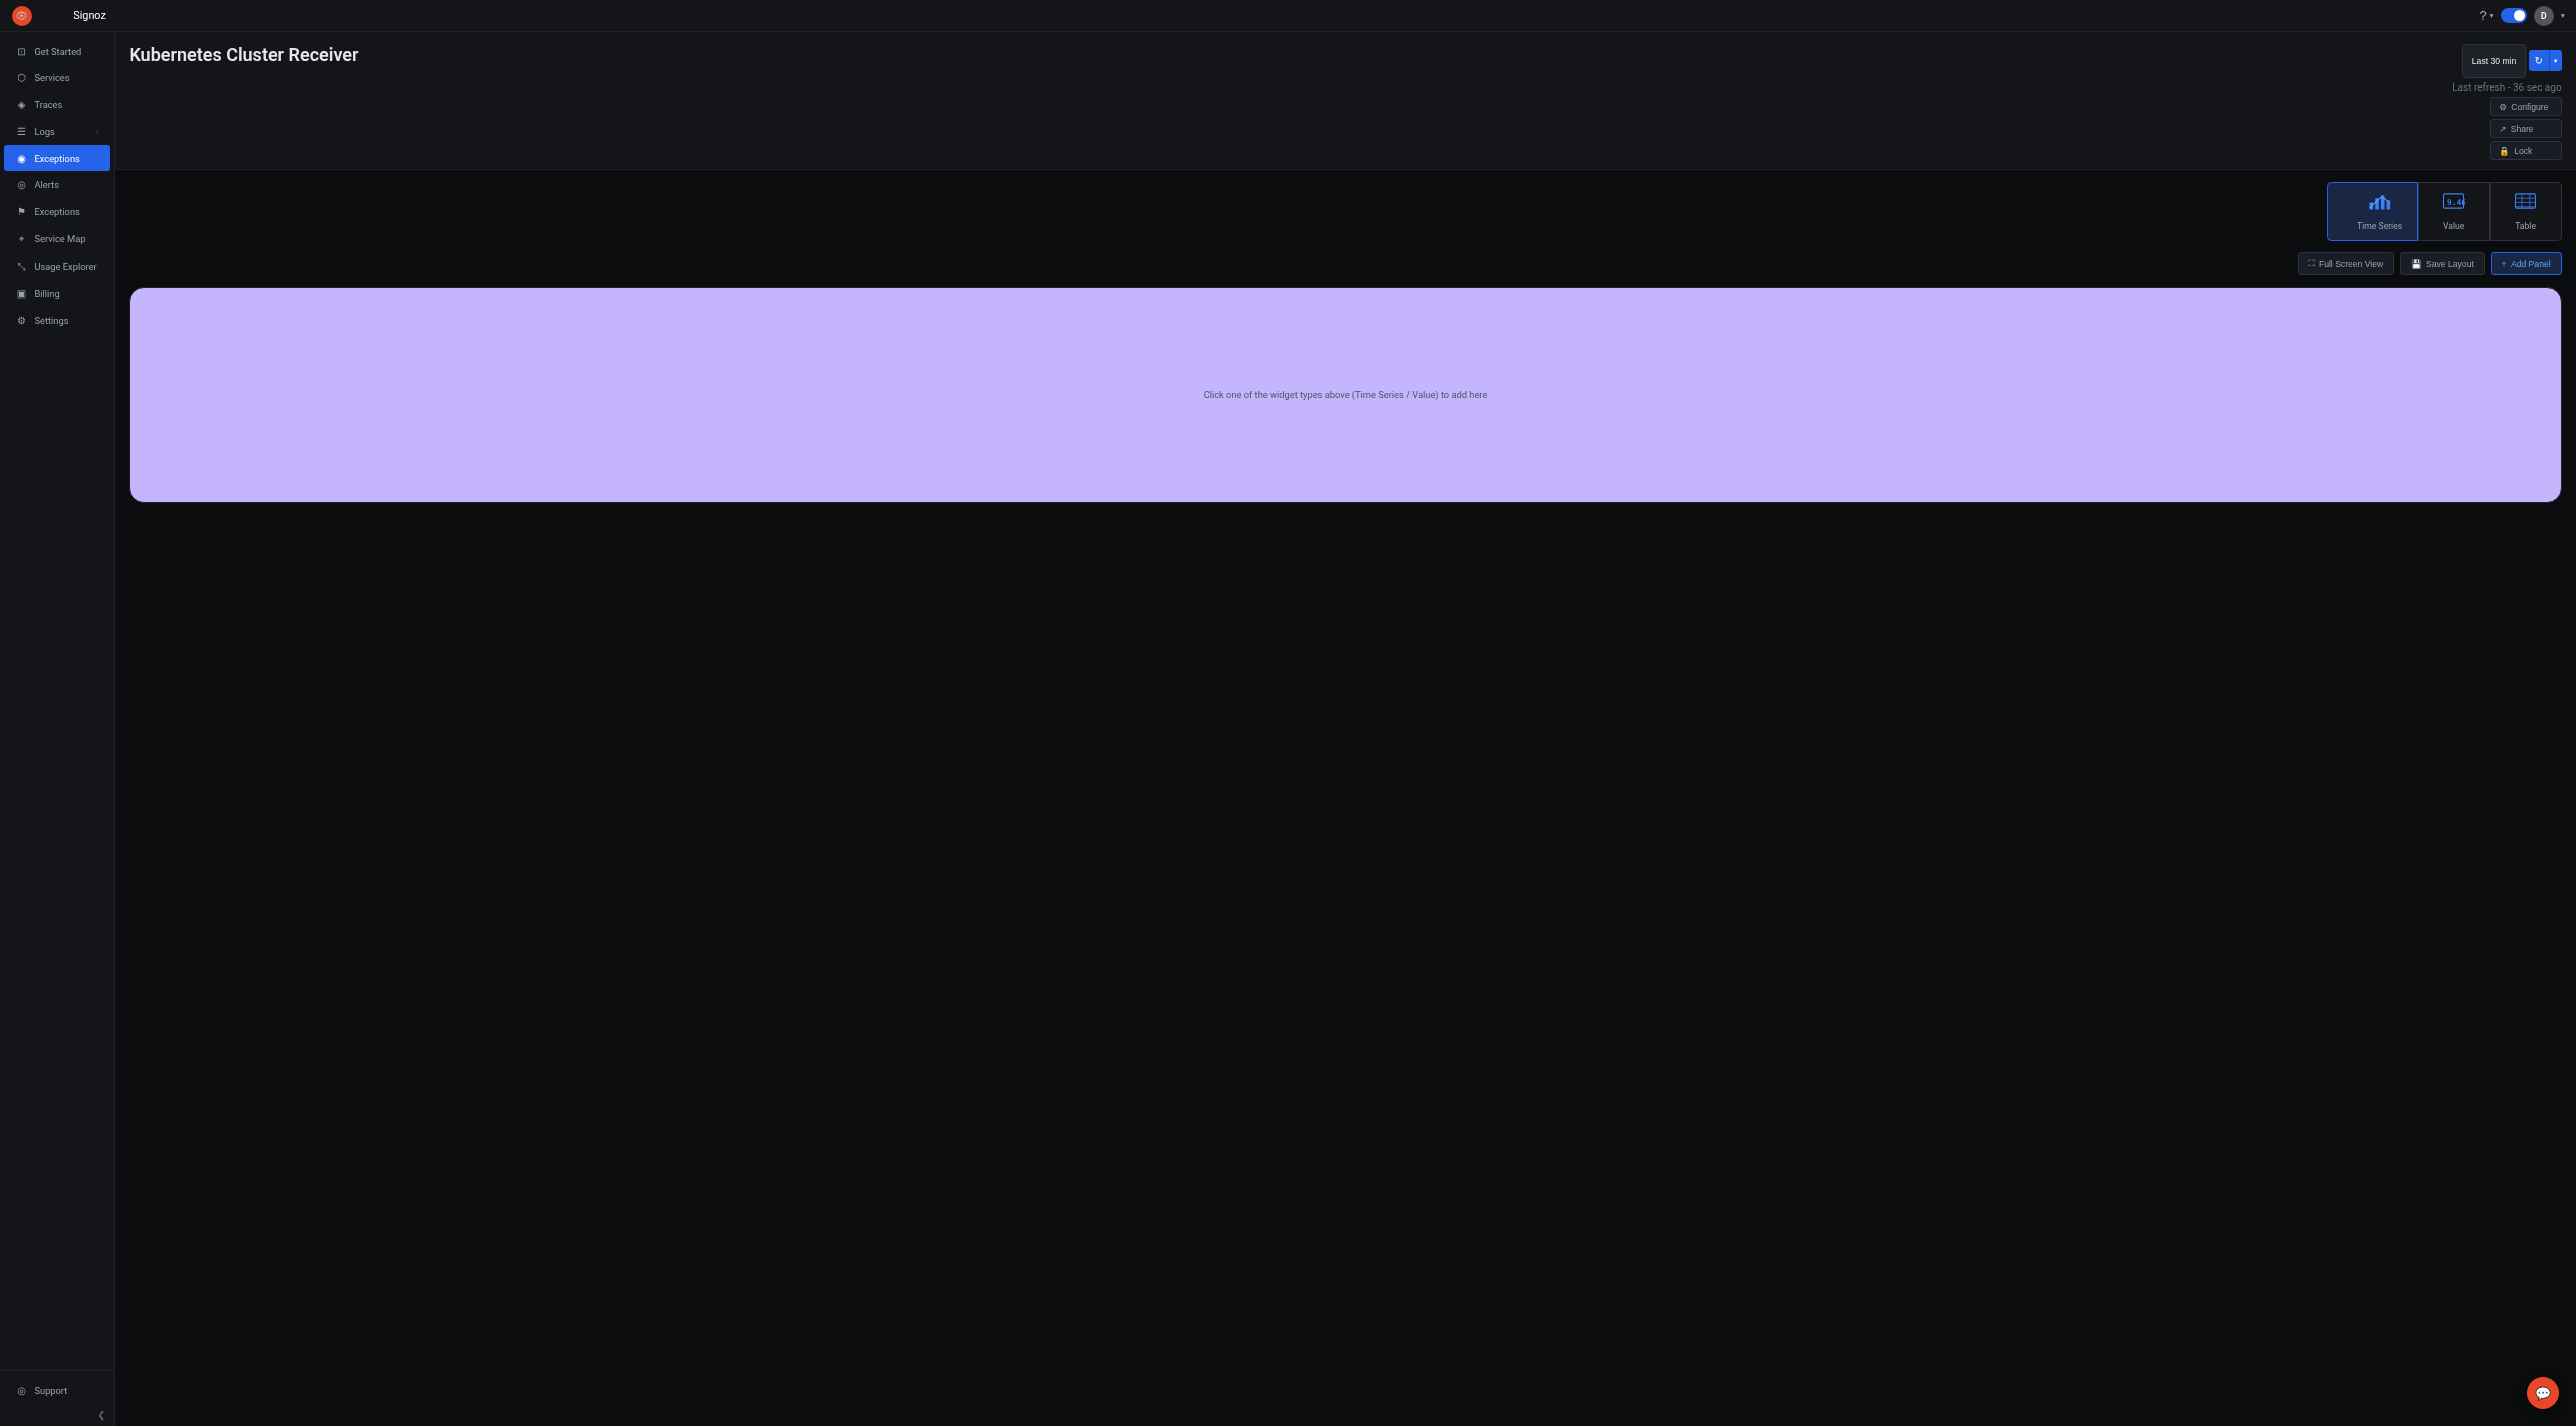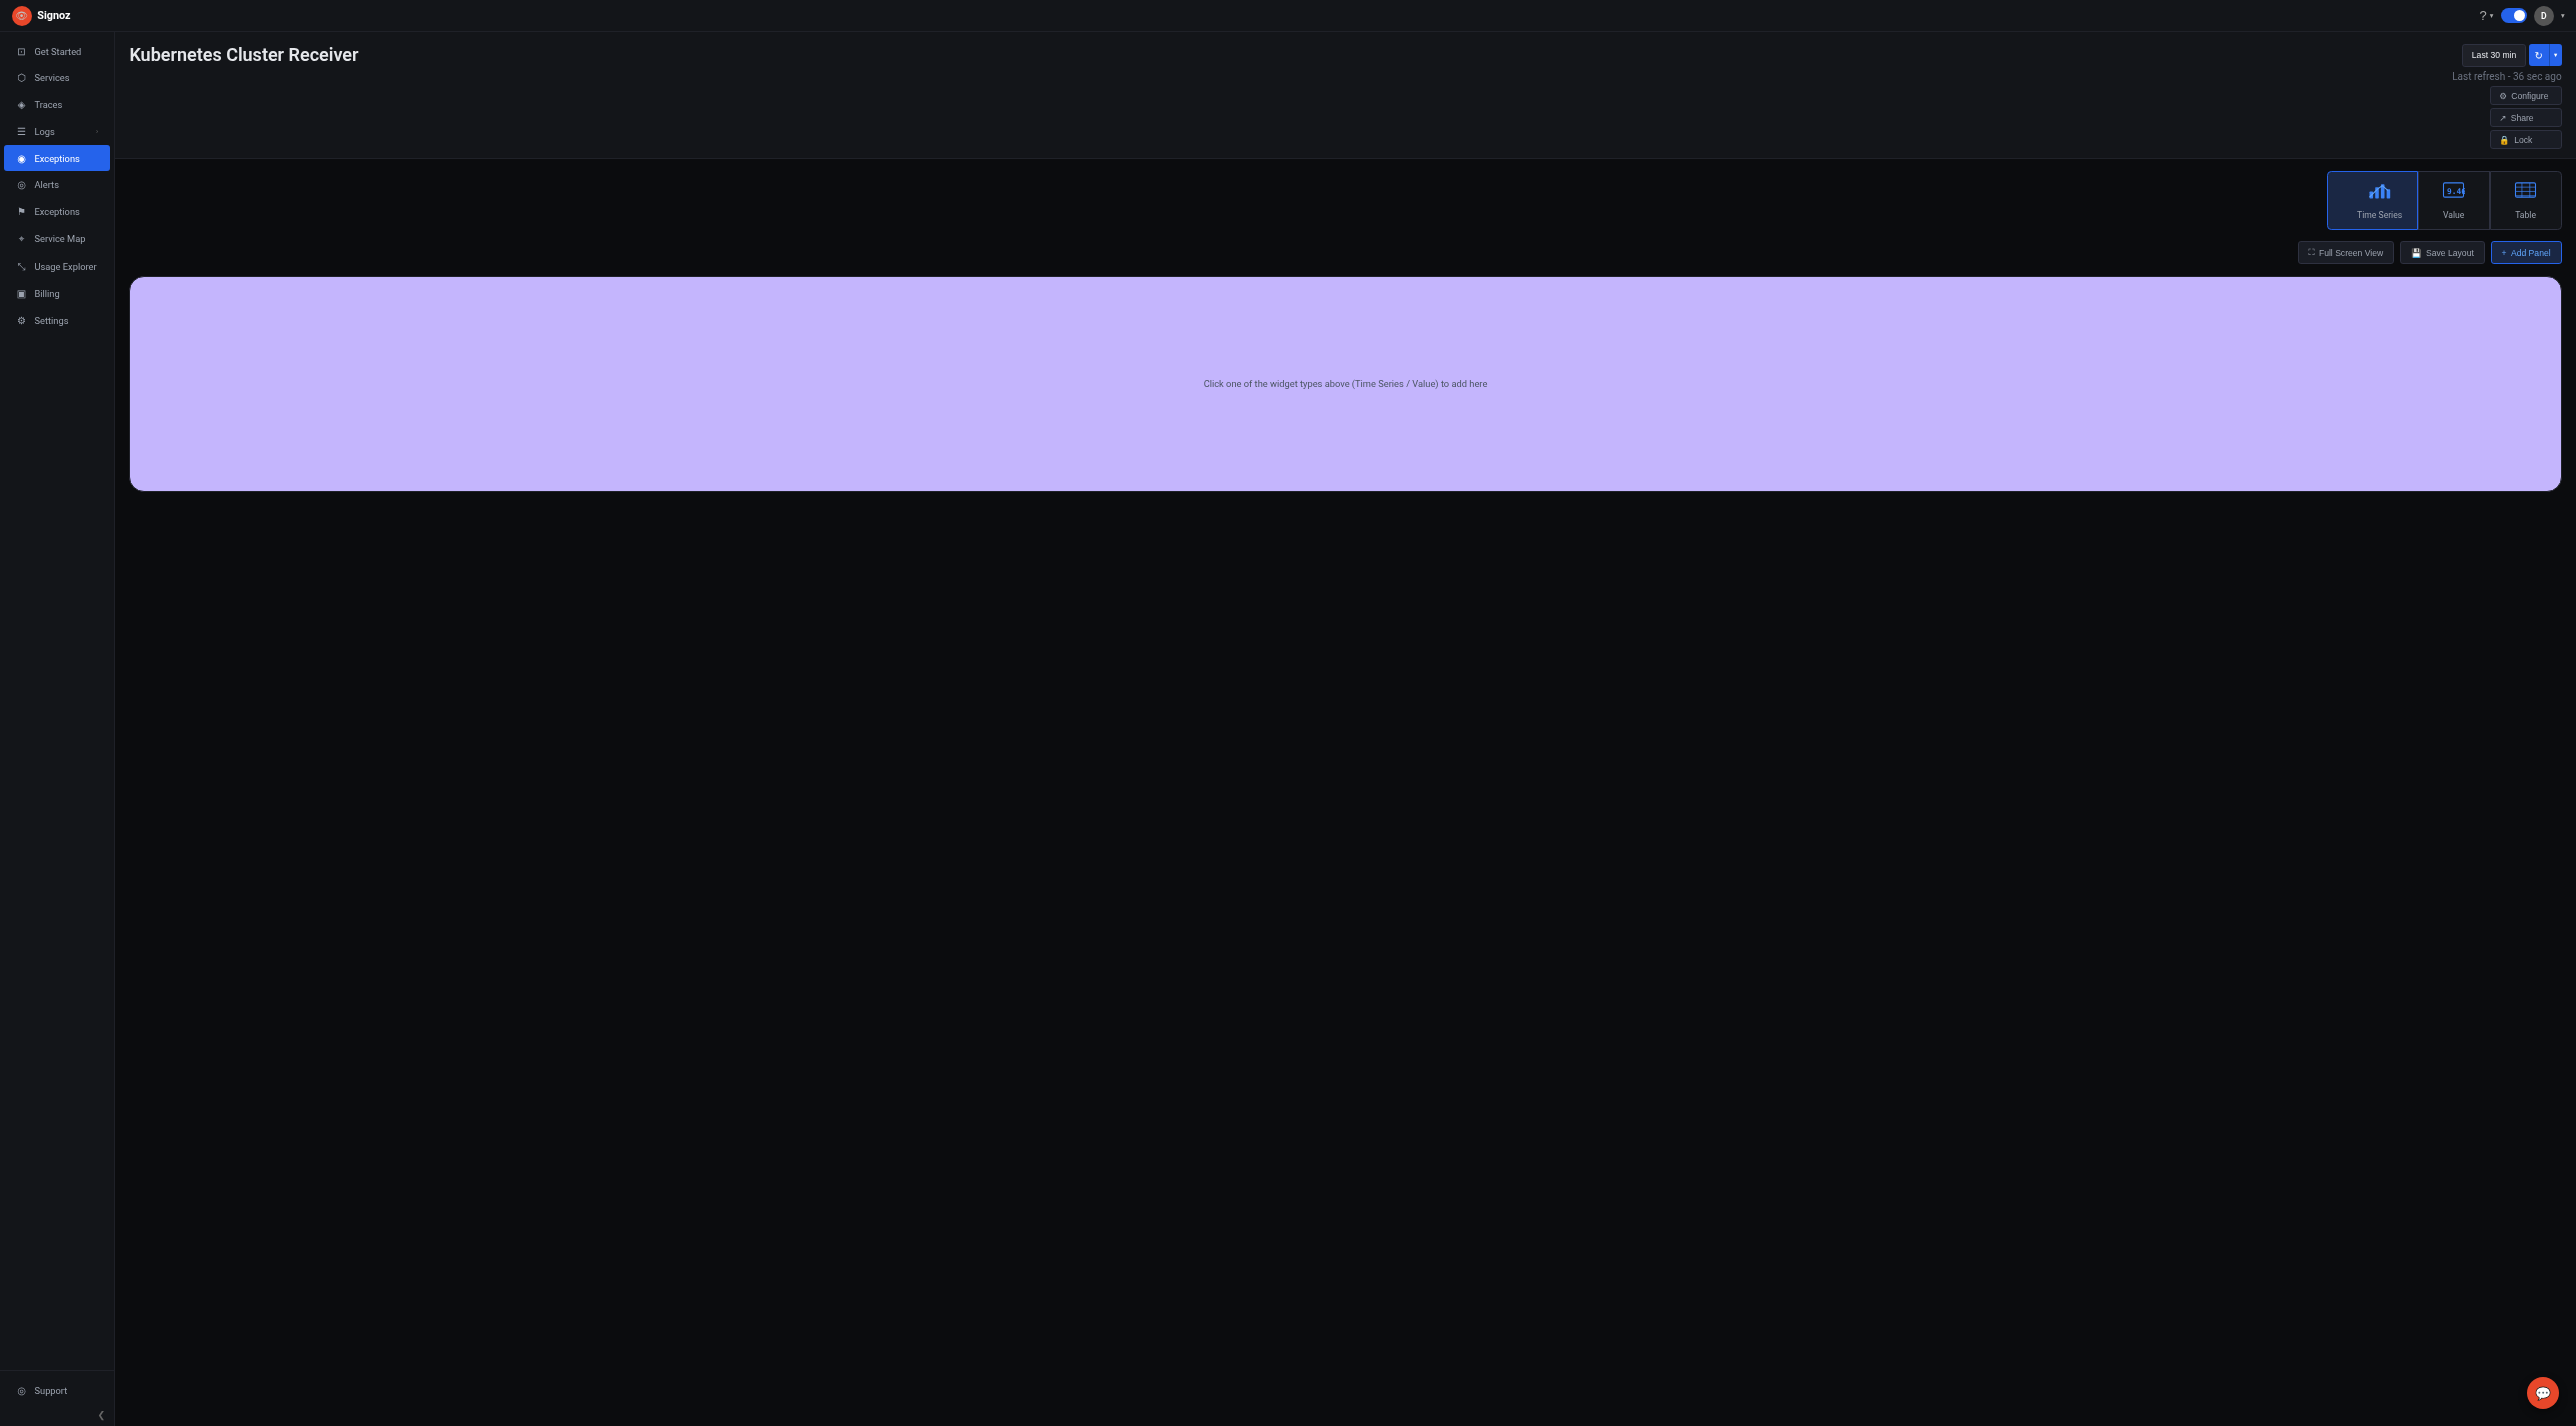--- a/index.html
+++ b/index.html
@@ -38,22 +38,23 @@
       height: 20px;
       background: #e8472a;
       border-radius: 50%;
       display: flex;
       align-items: center;
       justify-content: center;
       font-size: 10px;
     }
     .logo-text {
       color: #fff;
-      font-weight: 700;
+      font-weight: 400;
       font-size: 10.8px;
+      margin-left: 36px;
     }
     .topbar-right {
       display: flex;
       align-items: center;
       gap: 7.2px;
     }
     .help-btn {
       background: none;
       border: none;
       color: #aaa;
@@ -188,21 +189,21 @@
       gap: 4.3px;
     }
     .time-btn {
       background: #1f2128;
       border: 0.7px solid #2e3140;
       border-radius: 2.9px;
       color: #e5e7eb;
       padding: 3.6px 8.6px;
       font-size: 8.6px;
       cursor: pointer;
-      height: 23px;
+      height: 34px;
       display: flex;
       align-items: center;
       margin-left: 27px;
     }
     .refresh-btn {
       background: #2563eb;
       border: none;
       border-radius: 2.9px;
       color: #fff;
       padding: 3.6px 5.8px;

